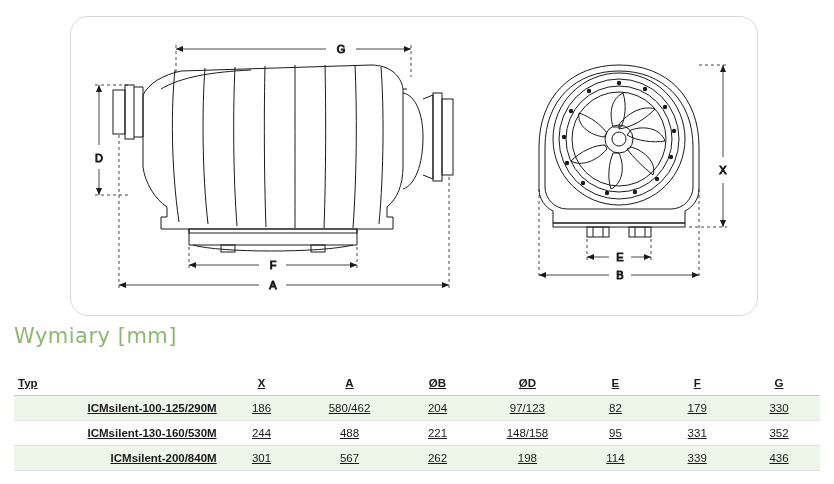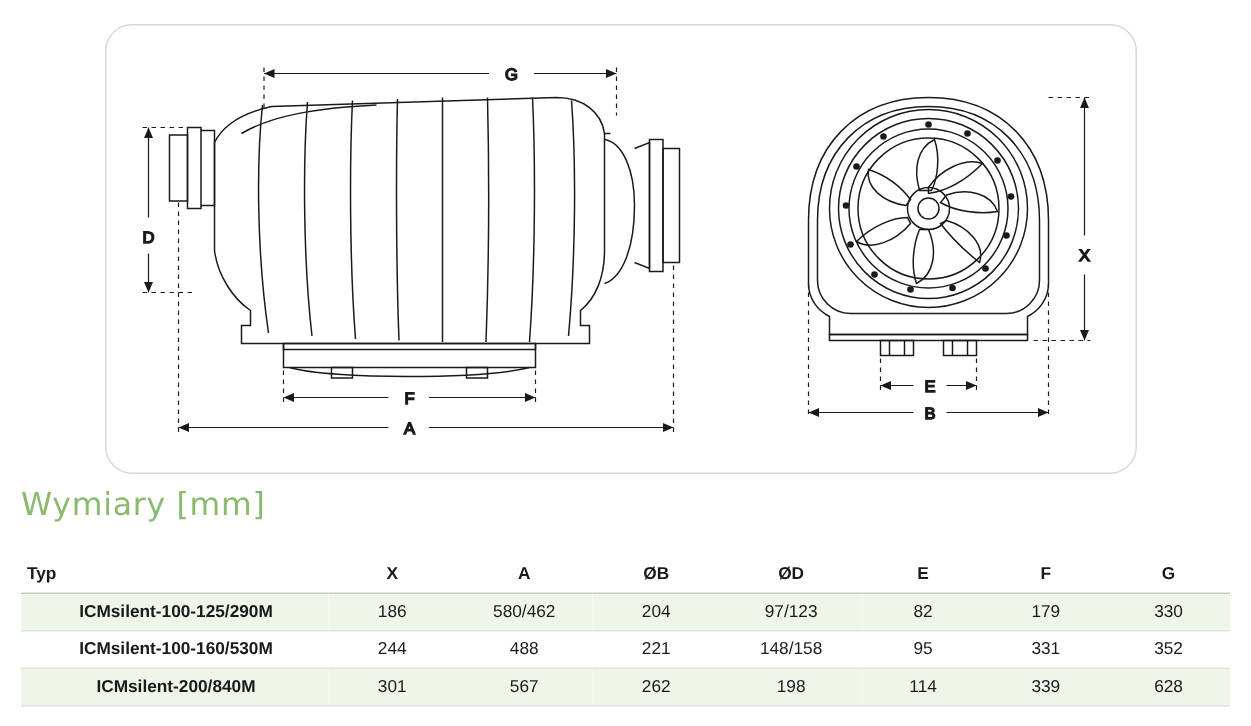--- a/index.html
+++ b/index.html
@@ -47,39 +47,40 @@
 
   
   .dim-table {
     position: absolute;
     left: 14px;
     top: 372px;
     width: 806px;
     border-collapse: collapse;
     font-size: 11.5px;
     color: #1a1a1a;
+    text-decoration: underline;
   }
   .dim-table th {
     font-weight: bold;
     text-align: center;
     padding: 5px 2px 6px 2px;
     border-bottom: 1px solid #c9c9c9;
     font-size: 11.5px;
   }
   .dim-table th.col-typ {
     text-align: left;
     padding-left: 4px;
   }
   .dim-table td {
     text-align: center;
     padding: 6px 2px;
     border-bottom: 1px solid #e2e2e2;
   }
   .dim-table td.col-typ {
-    text-align: center;
+    text-align: right;
     font-weight: bold;
     padding-left: 4px;
   }
   .dim-table tr.alt td {
     background: #eef5e9;
   }
   .dim-table tr.plain td {
     background: #ffffff;
   }
 
@@ -311,33 +312,33 @@
       <td class="col-typ">ICMsilent-100-125/290M</td>
       <td>186</td>
       <td>580/462</td>
       <td>204</td>
       <td>97/123</td>
       <td>82</td>
       <td>179</td>
       <td>330</td>
     </tr>
     <tr class="plain">
-      <td class="col-typ">ICMsilent-100-160/530M</td>
+      <td class="col-typ">ICMsilent-130-160/530M</td>
       <td>244</td>
       <td>488</td>
       <td>221</td>
       <td>148/158</td>
       <td>95</td>
       <td>331</td>
       <td>352</td>
     </tr>
     <tr class="alt">
       <td class="col-typ">ICMsilent-200/840M</td>
       <td>301</td>
       <td>567</td>
       <td>262</td>
       <td>198</td>
       <td>114</td>
       <td>339</td>
-      <td>628</td>
+      <td>436</td>
     </tr>
   </tbody>
 </table>
 
 </body></html>

